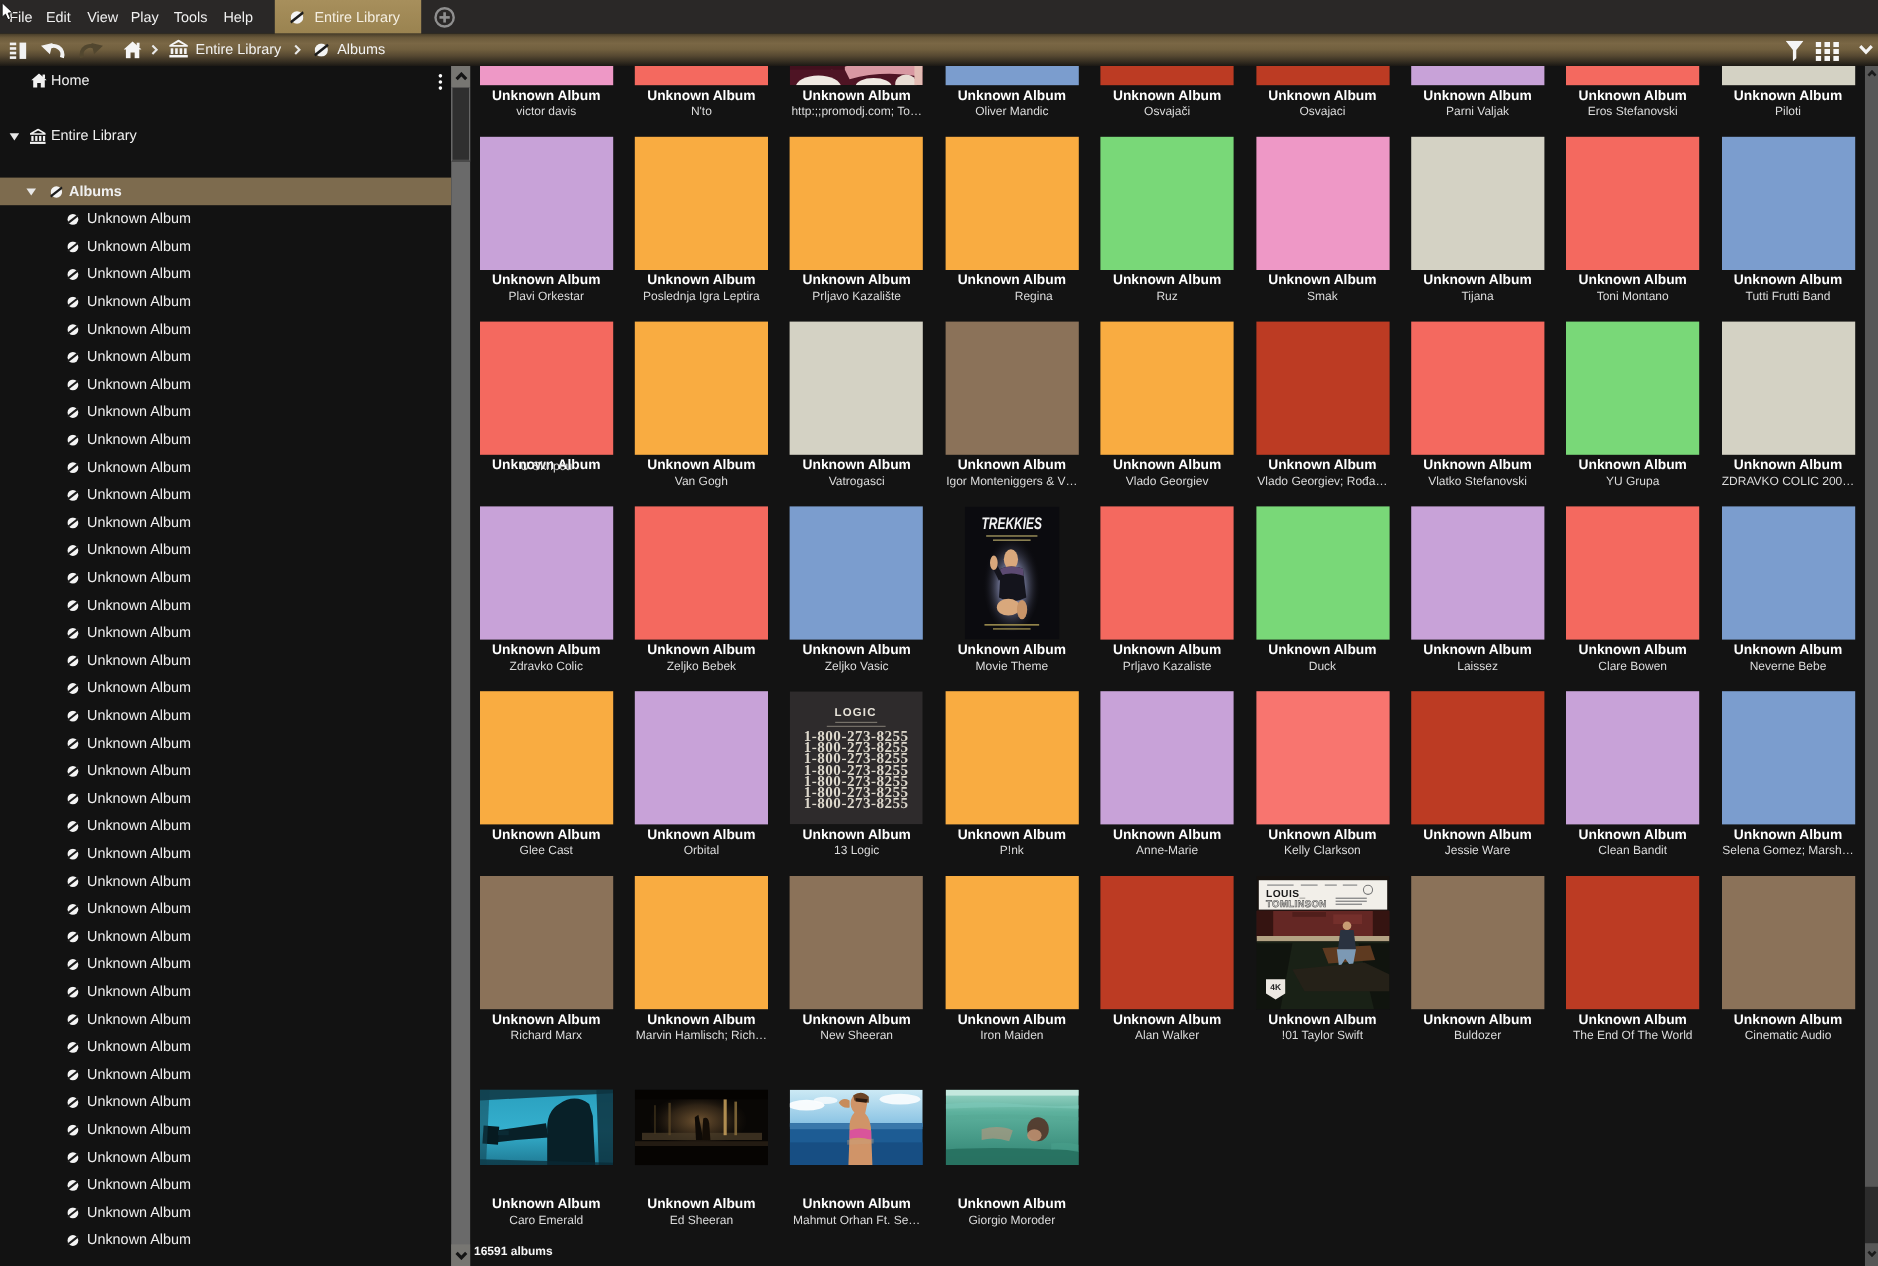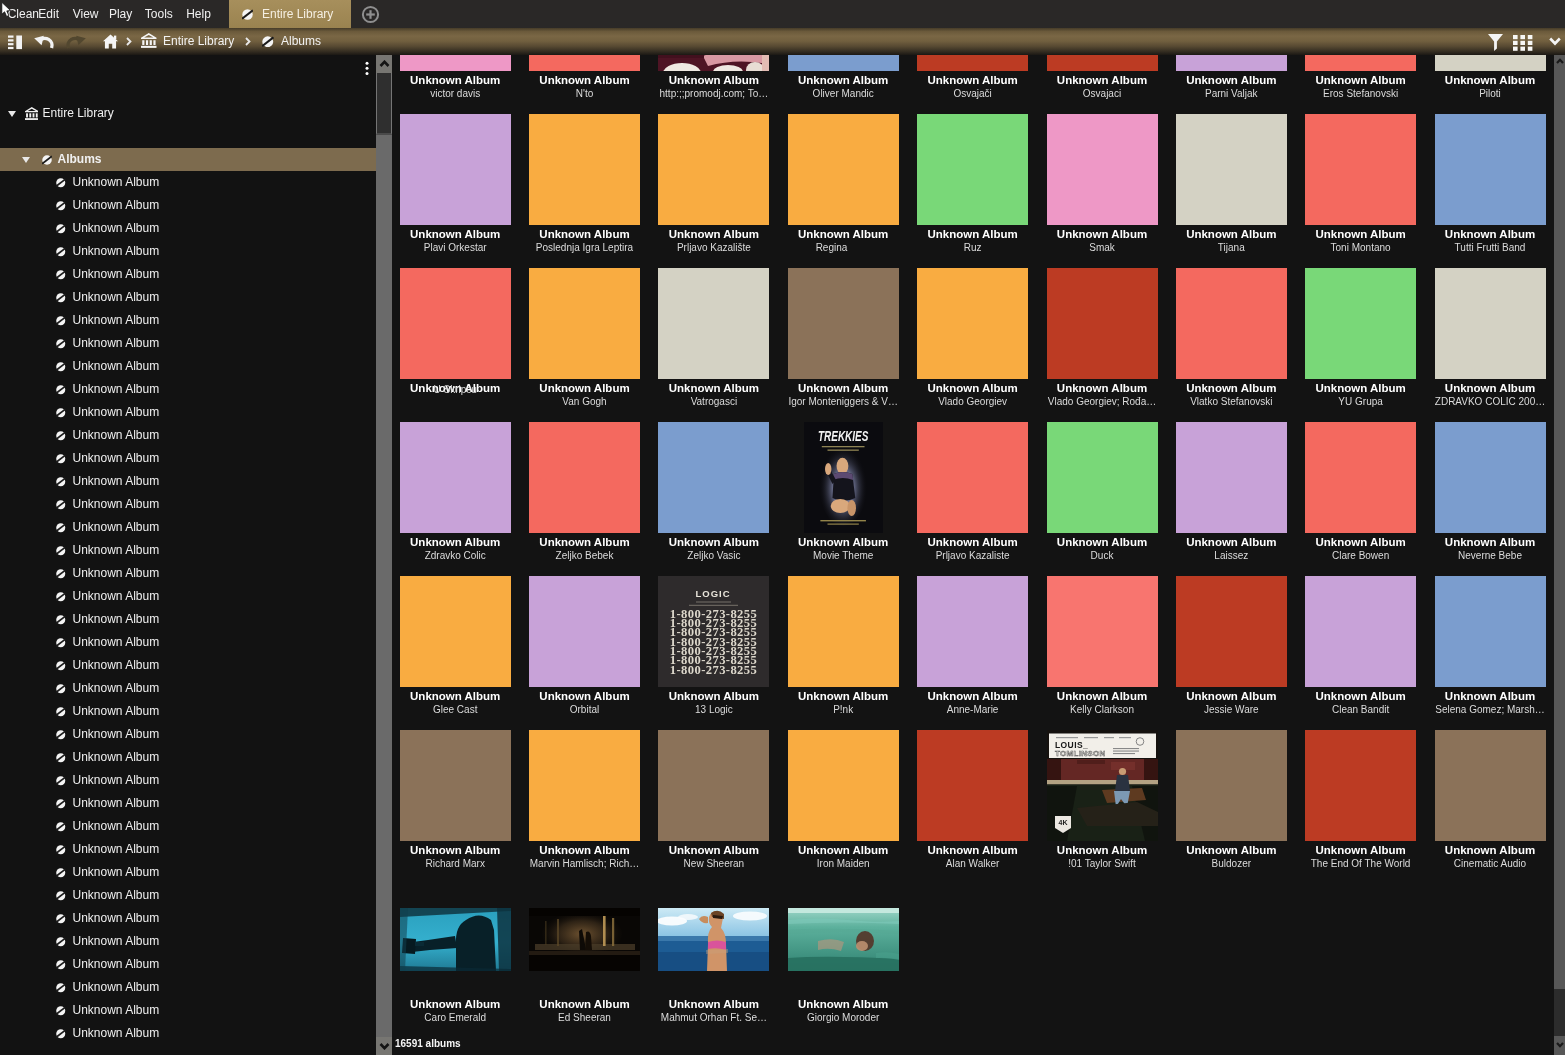--- a/index.html
+++ b/index.html
@@ -21,21 +21,21 @@
 #lscroll{position:absolute;left:376px;top:55px;width:16px;height:1000px;background:#6a6a6a}
 #rscroll{position:absolute;left:1554px;top:55px;width:11px;height:1000px;background:#575757}
 #content{position:absolute;left:392px;top:55px;width:1162px;height:1000px;background:#131313;overflow:hidden}
 .cov{position:absolute;width:111px;height:111px}
 .tt{position:absolute;width:129px;text-align:center;font-size:11.5px;font-weight:bold;color:#fff;white-space:nowrap;overflow:hidden}
 .ar{position:absolute;width:129px;text-align:center;font-size:10px;line-height:11px;color:#dcdcdc;white-space:nowrap;overflow:hidden}
 #status{position:absolute;left:3px;top:983px;font-size:10px;font-weight:bold;color:#f5f5f5}
 </style></head><body>
 
 <div id="menubar">
-<span class="mi" style="left:7.7px">Clean</span>
+<span class="mi" style="left:7.7px">File</span>
 <span class="mi" style="left:38.3px">Edit</span>
 <span class="mi" style="left:72.7px">View</span>
 <span class="mi" style="left:108.9px">Play</span>
 <span class="mi" style="left:144.8px">Tools</span>
 <span class="mi" style="left:186.2px">Help</span>
 </div>
 <div id="tab">
     <svg class="abs" style="left:13px;top:8.5px" width="11" height="11" viewBox="0 0 12 12">
       <circle cx="6" cy="6" r="5.7" fill="#f4f4f4"></circle>
       <rect x="-1.5" y="4.9" width="15" height="2.2" fill="#1c1c1c" transform="rotate(-38 6 6)"></rect>
@@ -109,20 +109,29 @@
         <rect x="0.0" y="11.6" width="4.6" height="4.2"></rect>
         <rect x="7.4" y="11.6" width="4.6" height="4.2"></rect>
         <rect x="14.8" y="11.6" width="4.6" height="4.2"></rect>
       </g>
     </svg>
 <svg class="abs" style="left:1548.5px;top:9px" width="12" height="9" viewBox="0 0 12 9">
       <polyline points="1.2,1.5 6,6.5 10.8,1.5" fill="none" stroke="#f5f5f5" stroke-width="2.6"></polyline>
     </svg>
 </div>
 <div id="sidebar">
+<div class="srow" style="top:1px">
+      <svg class="abs" style="left:25.5px;top:4.5px" width="13" height="12.5" viewBox="0 0 14 13">
+        <g fill="#f0f0f0">
+          <polygon points="7,0 14,6.2 12.2,6.2 12.2,13 8.6,13 8.6,8.6 5.4,8.6 5.4,13 1.8,13 1.8,6.2 0,6.2"></polygon>
+          <rect x="10.2" y="1" width="2.2" height="3.4"></rect>
+        </g>
+      </svg>
+      <span class="txt" style="left:42.5px">Home</span>
+    </div>
 <div class="srow" style="top:47px">
       <span class="tri" style="left:7.5px"></span>
       <svg class="abs" style="left:24.5px;top:4.5px" width="13.5" height="13.5" viewBox="0 0 15 15">
         <g fill="#f0f0f0">
           <path d="M7.5 0 L15 4.6 L15 5.8 L0 5.8 L0 4.6 Z M7.5 1.9 L3 4.4 L12 4.4 Z" fill-rule="evenodd"></path>
           <rect x="1.2" y="7" width="2.1" height="4.6"></rect>
           <rect x="4.8" y="7" width="2.1" height="4.6"></rect>
           <rect x="8.4" y="7" width="2.1" height="4.6"></rect>
           <rect x="12" y="7" width="2.1" height="4.6"></rect>
           <rect x="0" y="12.4" width="15" height="2"></rect>
@@ -476,21 +485,21 @@
 <div class="tt" style="left:-1.2999999999999998px;top:173px">Unknown Album</div>
 <div class="ar" style="left:-1.2999999999999998px;top:186.5px">Plavi Orkestar</div>
 <div class="cov" style="left:137.0px;top:59px;background:#f9ac41"></div>
 <div class="tt" style="left:128.0px;top:173px">Unknown Album</div>
 <div class="ar" style="left:128.0px;top:186.5px">Poslednja Igra Leptira</div>
 <div class="cov" style="left:266.4px;top:59px;background:#f9ac41"></div>
 <div class="tt" style="left:257.4px;top:173px">Unknown Album</div>
 <div class="ar" style="left:257.4px;top:186.5px">Prljavo Kazalište</div>
 <div class="cov" style="left:395.7px;top:59px;background:#f9ac41"></div>
 <div class="tt" style="left:386.7px;top:173px">Unknown Album</div>
-<div class="ar" style="left:375px;top:186.5px">Regina</div>
+<div class="ar" style="left:405px;top:186.5px">Regina</div>
 <div class="cov" style="left:525.1px;top:59px;background:#79d878"></div>
 <div class="tt" style="left:516.1px;top:173px">Unknown Album</div>
 <div class="ar" style="left:516.1px;top:186.5px">Ruz</div>
 <div class="cov" style="left:654.5px;top:59px;background:#ee98c6"></div>
 <div class="tt" style="left:645.5px;top:173px">Unknown Album</div>
 <div class="ar" style="left:645.5px;top:186.5px">Smak</div>
 <div class="cov" style="left:783.8px;top:59px;background:#d4d2c4"></div>
 <div class="tt" style="left:774.8px;top:173px">Unknown Album</div>
 <div class="ar" style="left:774.8px;top:186.5px">Tijana</div>
 <div class="cov" style="left:913.1px;top:59px;background:#f4695f"></div>

